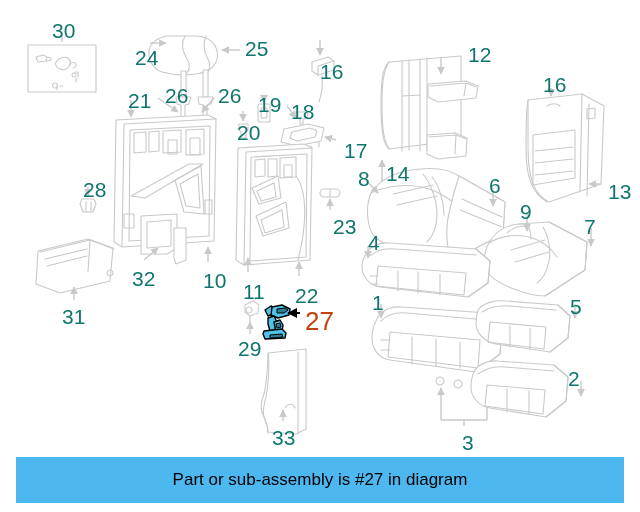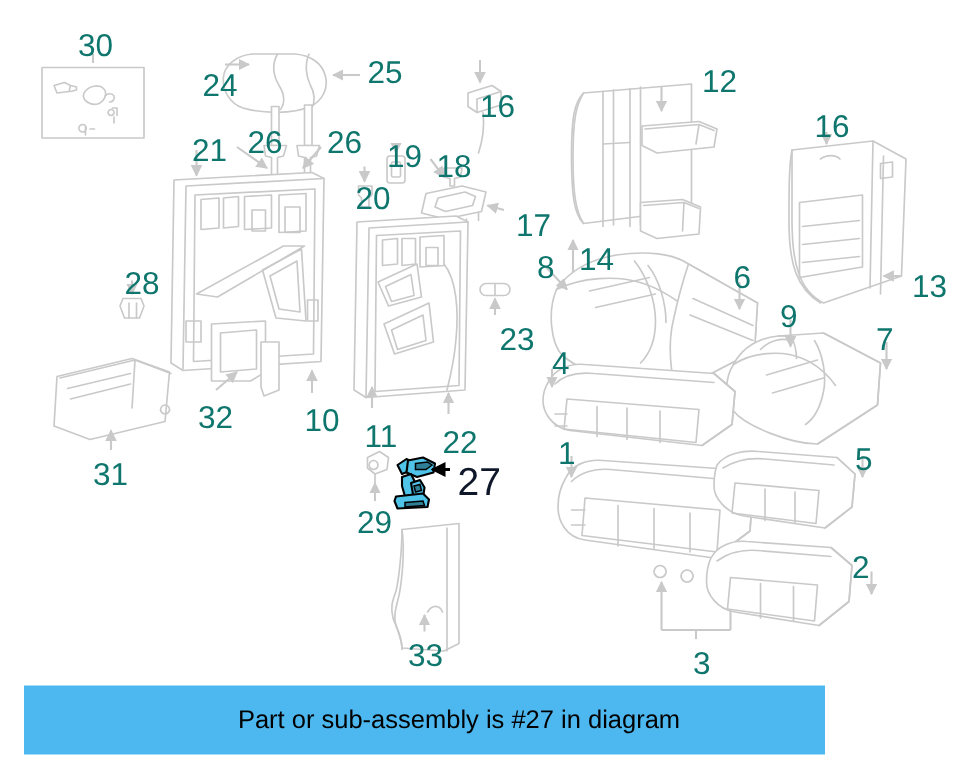--- a/index.html
+++ b/index.html
@@ -19,47 +19,46 @@
     position: absolute;
     left: 0;
     top: 0;
     width: 640px;
     height: 512px;
   }
   .banner {
     position: absolute;
     left: 16px;
     top: 457px;
-    width: 488px;
+    width: 608px;
     height: 46px;
     background: #4DB8F0;
     display: flex;
     flex-direction: column;
     align-items: center;
     justify-content: center;
     line-height: 1.08;
-    padding-left: 46px;
   }
   .banner-line {
     color: #000000;
     font-size: 17px;
     font-family: "Liberation Sans", sans-serif;
     white-space: nowrap;
   }
   
   .callout {
     position: absolute;
     color: #0f766e;
     font-size: 21px;
     font-family: "Liberation Sans", sans-serif;
     line-height: 1;
     user-select: none;
   }
   .callout.highlight {
-    color: #0f172a;
+    color: #c2410c;
     font-size: 26px;
     font-weight: normal;
   }
 </style>
 </head>
 <body>
 
 <div id="page">
 
   <svg id="diagram-svg" viewBox="0 0 640 512" xmlns="http://www.w3.org/2000/svg">

